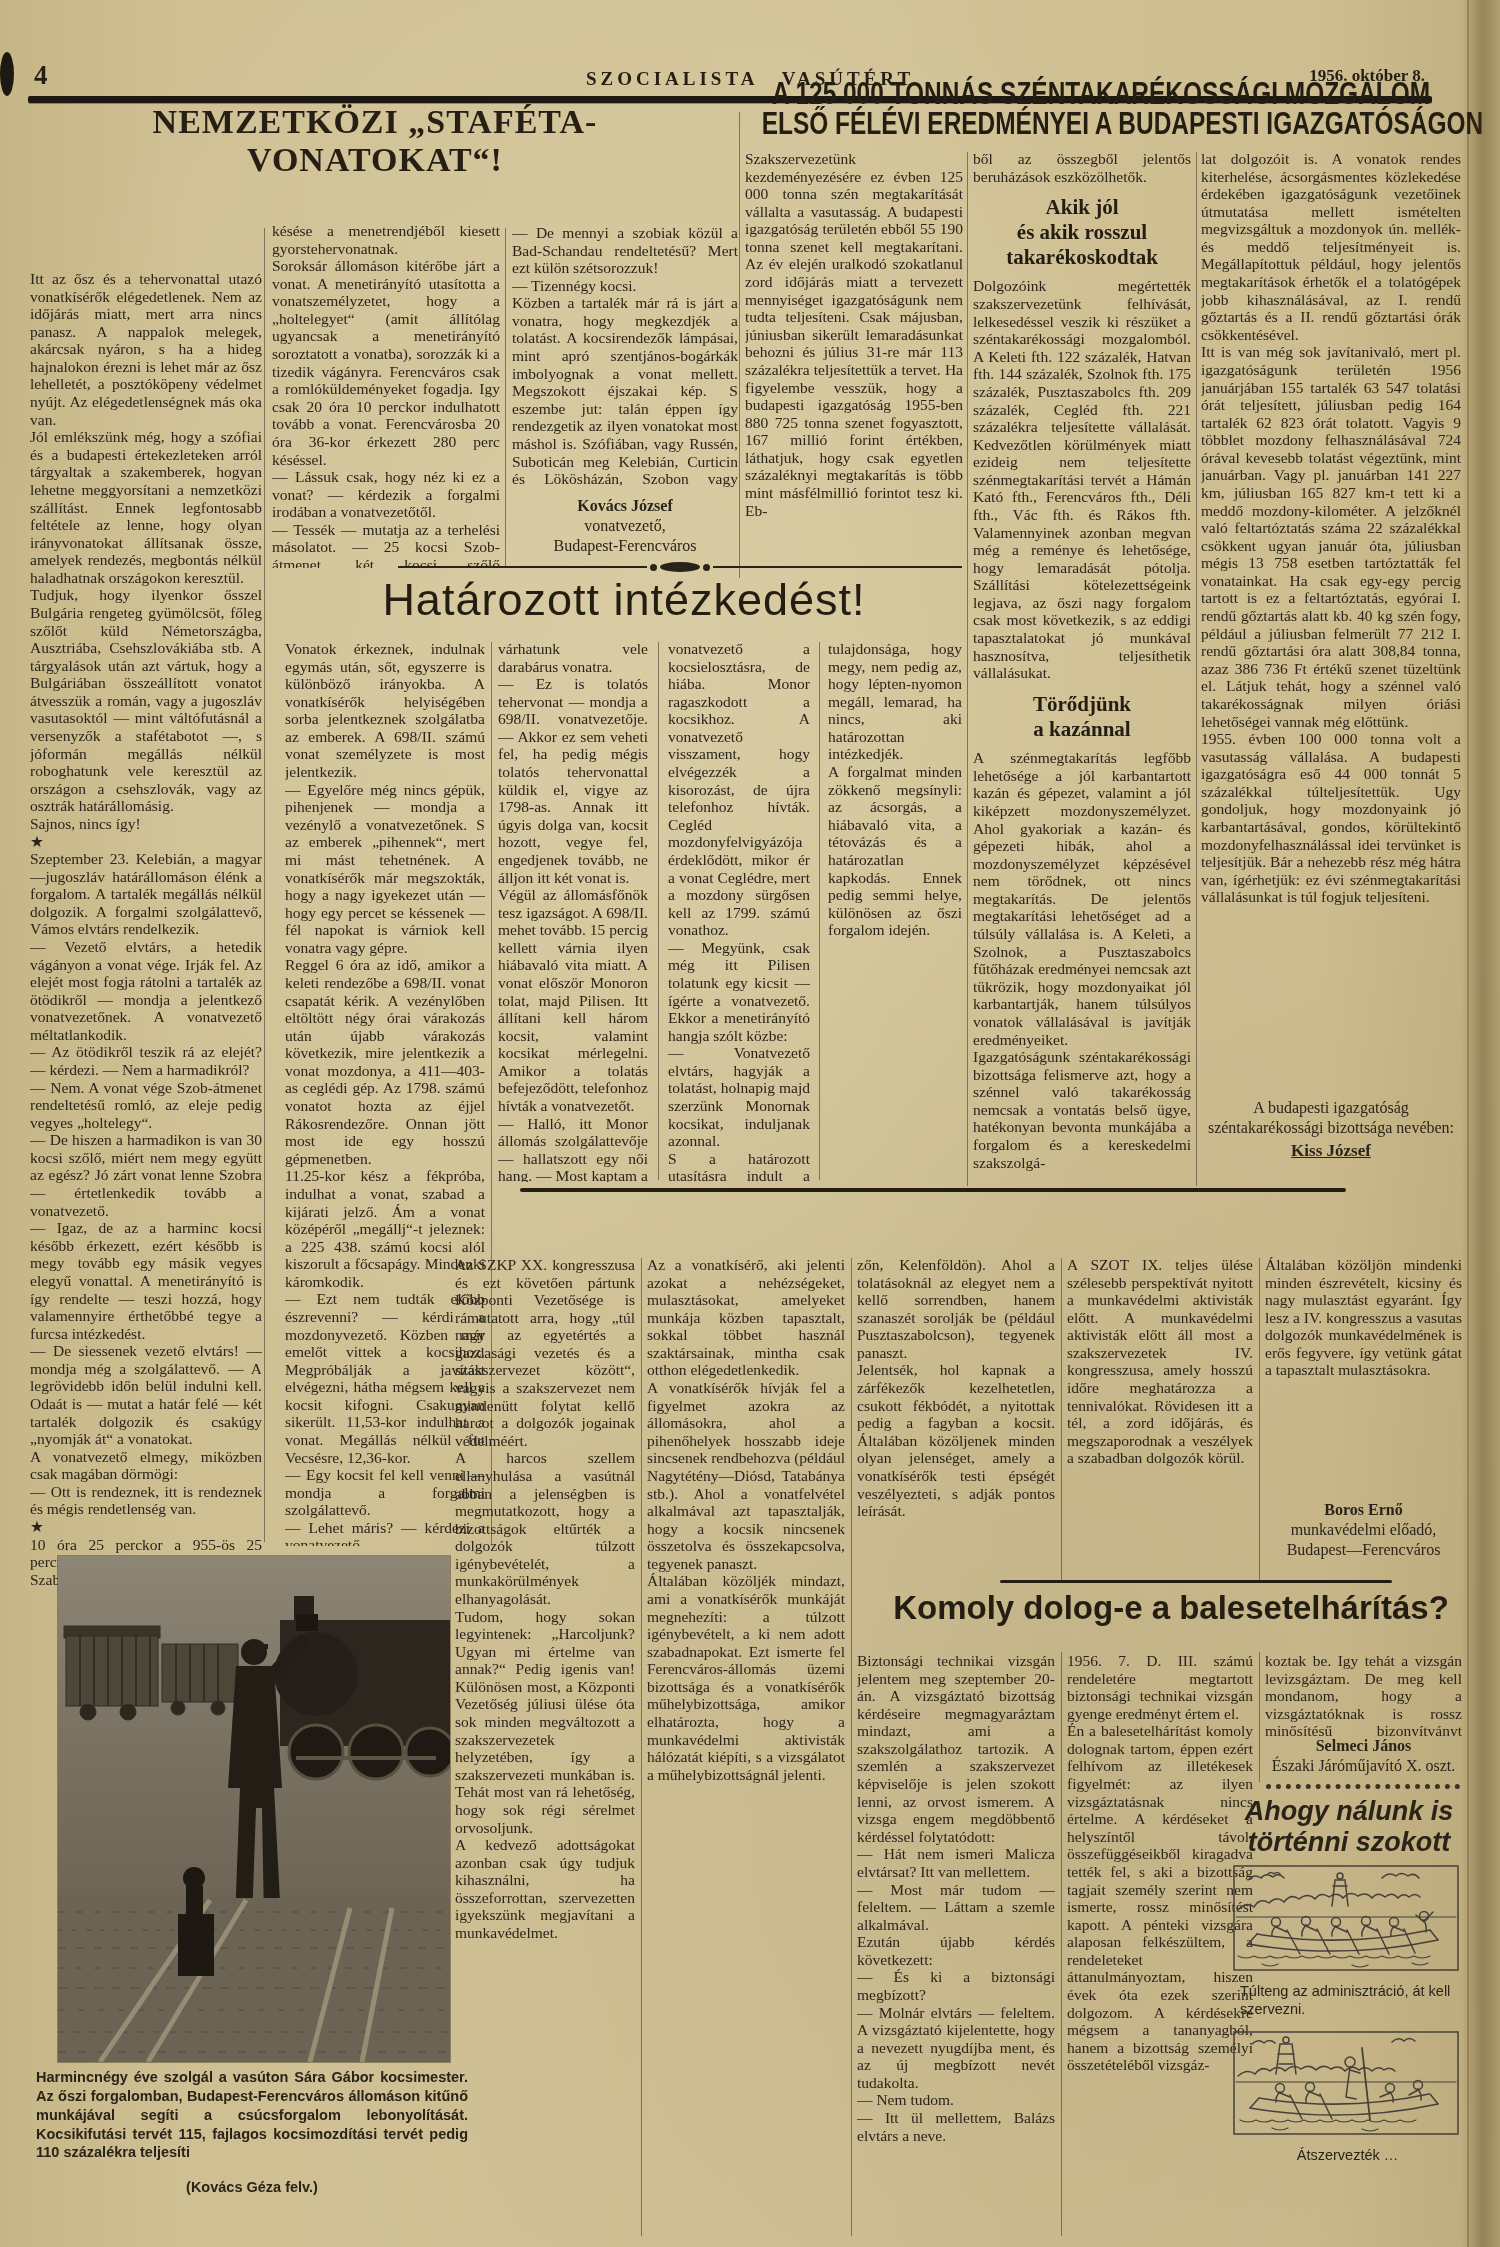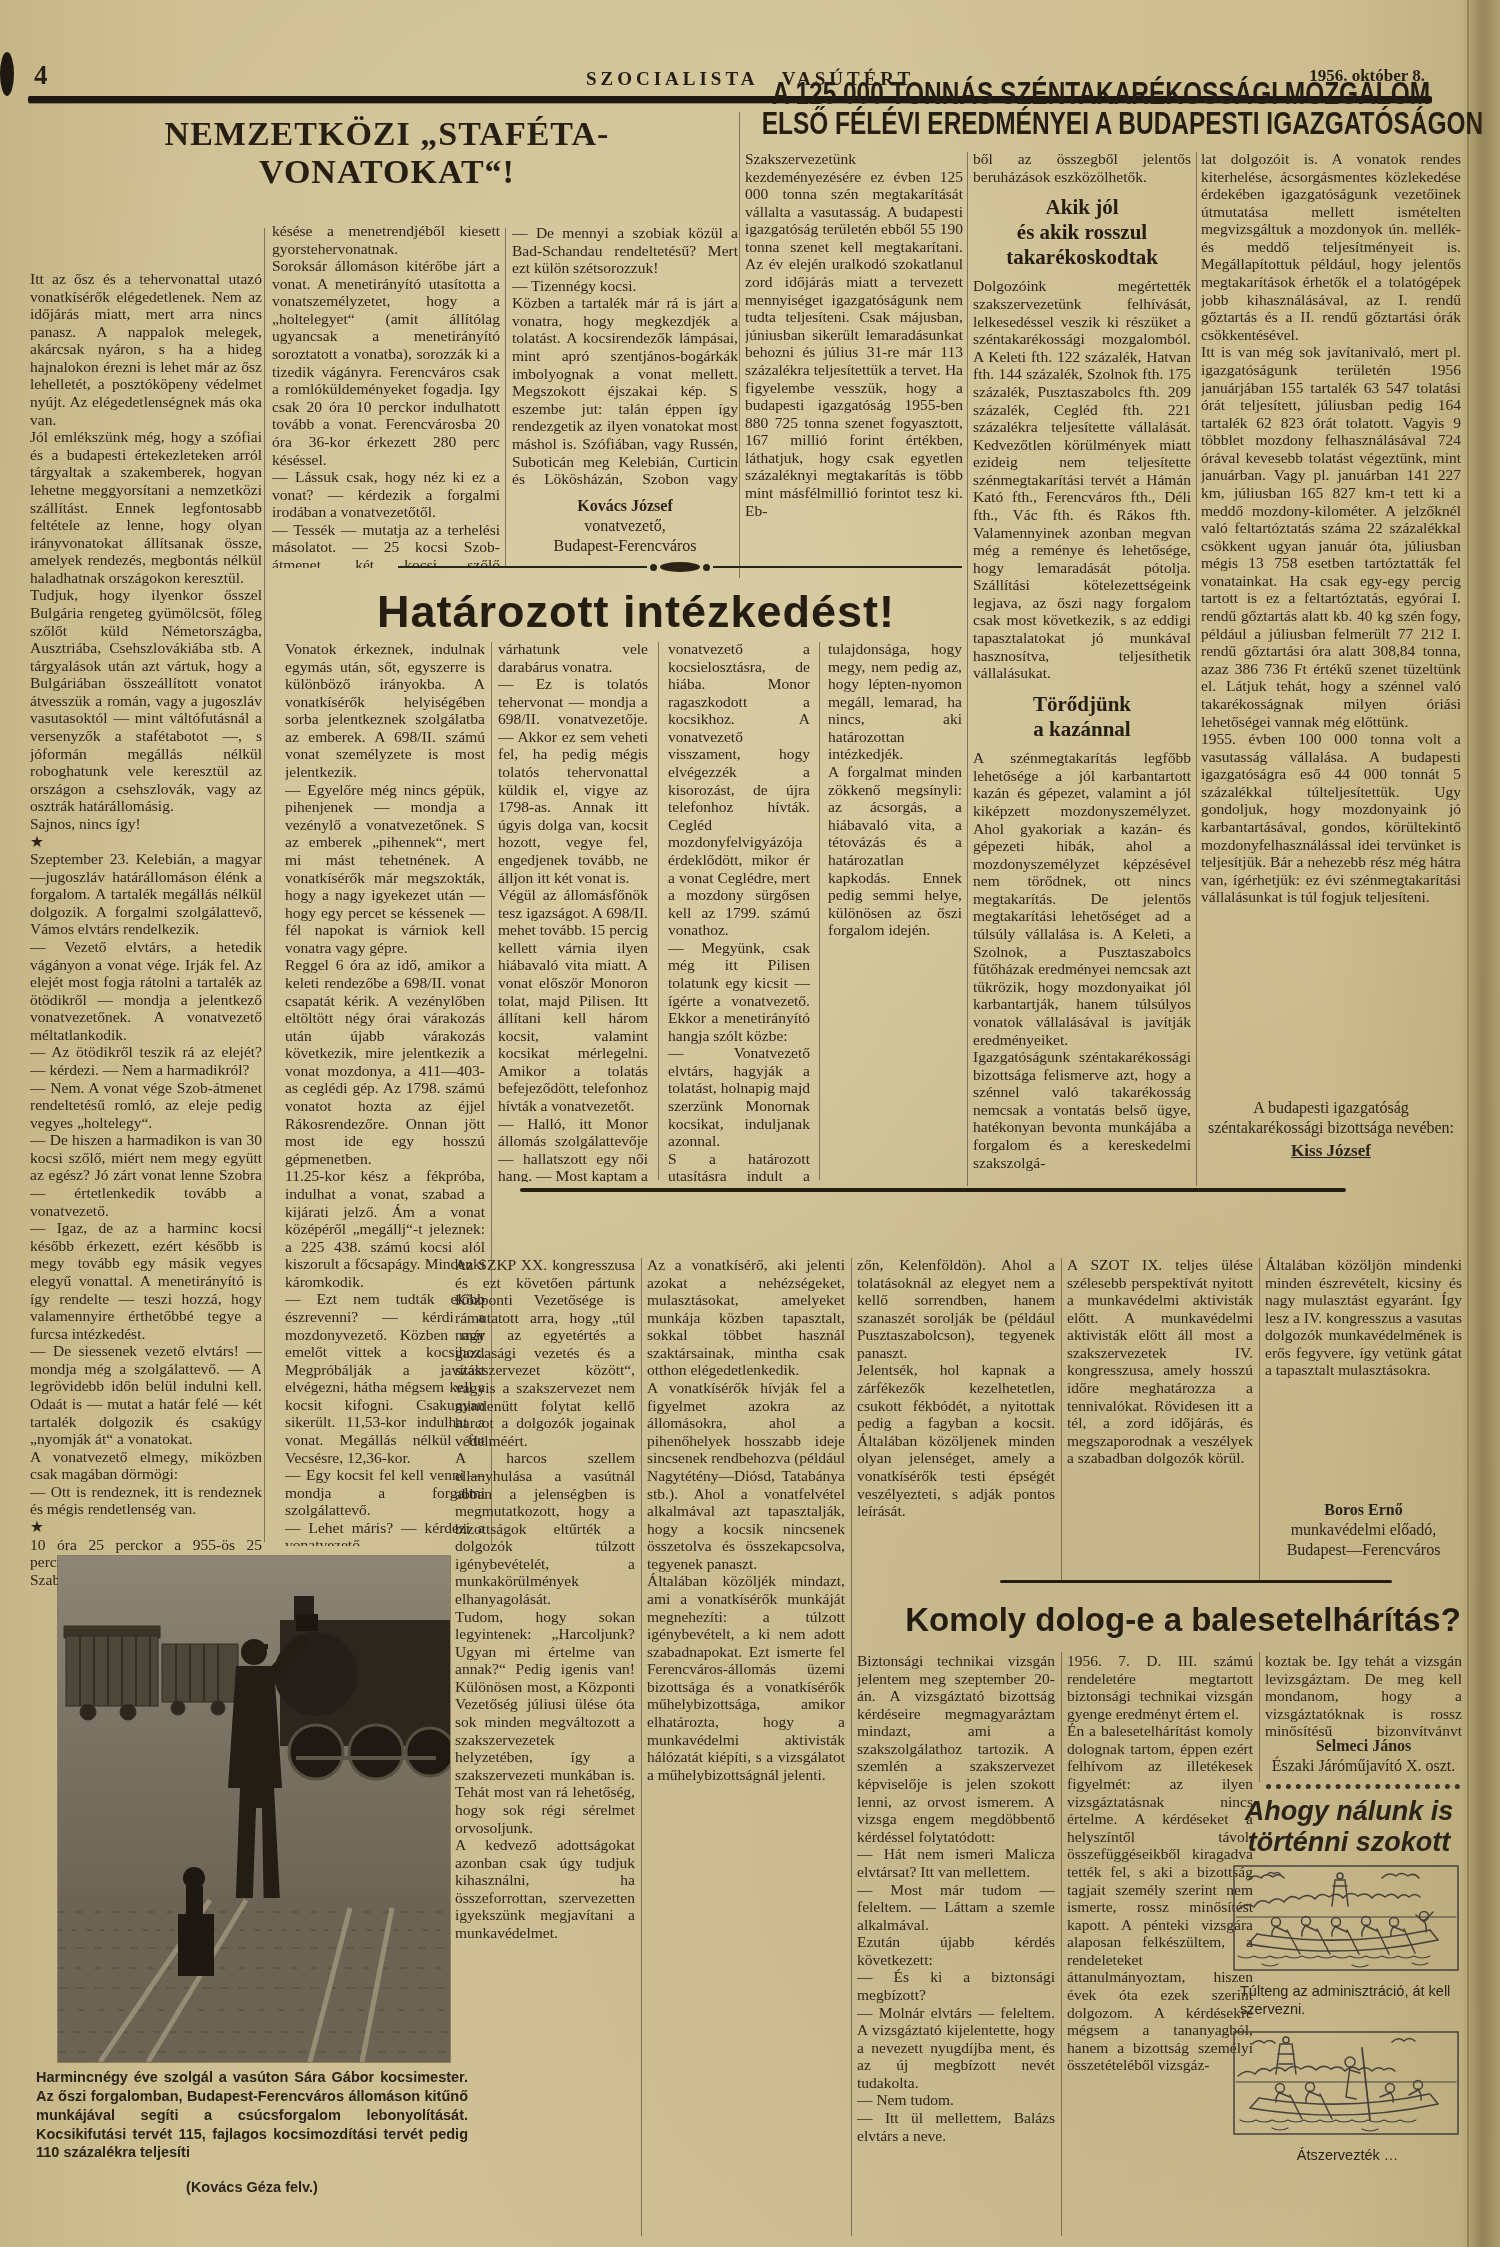--- a/index.html
+++ b/index.html
@@ -16,29 +16,29 @@
   .smudge{position:absolute;background:#1d1810;border-radius:50%;}
 
   .hdr-num{position:absolute;left:34px;top:60px;font-weight:bold;font-size:27px;color:#241e14;}
   .hdr-title{position:absolute;left:430px;top:68px;width:640px;text-align:center;
     font-weight:bold;font-size:19px;letter-spacing:4px;word-spacing:16px;color:#241e14;}
   .hdr-date{position:absolute;left:1120px;top:66px;width:305px;text-align:right;
     font-weight:bold;font-size:17px;color:#241e14;}
   .hdr-rule{position:absolute;left:28px;top:96px;width:1404px;height:7px;background:#1d1811;
     border-radius:2px;box-shadow:0 1px 0 rgba(0,0,0,.3);}
 
-  h1,h2,h3{margin:12px;padding:0;color:#271f13;}
+  h1,h2,h3{margin:0;padding:0;color:#271f13;}
   .hl-stafeta{position:absolute;left:50px;top:103px;width:650px;text-align:center;
     font-family:"Liberation Serif",serif;font-weight:bold;font-size:34px;letter-spacing:1px;}
   .hl-szen{position:absolute;left:740px;top:76px;width:722px;text-align:center;
     font-family:"Liberation Sans",sans-serif;font-weight:bold;color:#241d12;}
   .hl-szen .l{font-size:26px;line-height:1.16;transform:scale(.94,1.18);transform-origin:center top;
     letter-spacing:0px;white-space:nowrap;}
   .hl-hat{position:absolute;left:285px;top:574px;width:678px;text-align:center;
-    font-family:"Liberation Sans",sans-serif;font-weight:bold;font-size:45px;letter-spacing:1px;color:#241d12;}
+    font-family:"Liberation Sans",sans-serif;font-weight:normal;font-size:45px;letter-spacing:1px;color:#241d12;}
   .hl-mv{position:absolute;left:455px;top:1199px;width:1008px;text-align:center;
     font-family:"Liberation Serif",serif;font-weight:bold;font-size:31px;}
   .hl-bal{position:absolute;left:880px;top:1589px;width:582px;text-align:center;
     font-family:"Liberation Sans",sans-serif;font-weight:bold;font-size:33px;color:#241d12;}
   .hl-cartoon{position:absolute;left:1235px;top:1796px;width:228px;text-align:center;
     font-family:"Liberation Sans",sans-serif;font-weight:bold;font-style:italic;font-size:27px;
     line-height:1.15;color:#2a2317;}
 
   .tcol{position:absolute;overflow:hidden;}
   .txt{text-align:justify;font-size:15.5px;line-height:1.135;color:#2b241a;white-space:pre-line;

